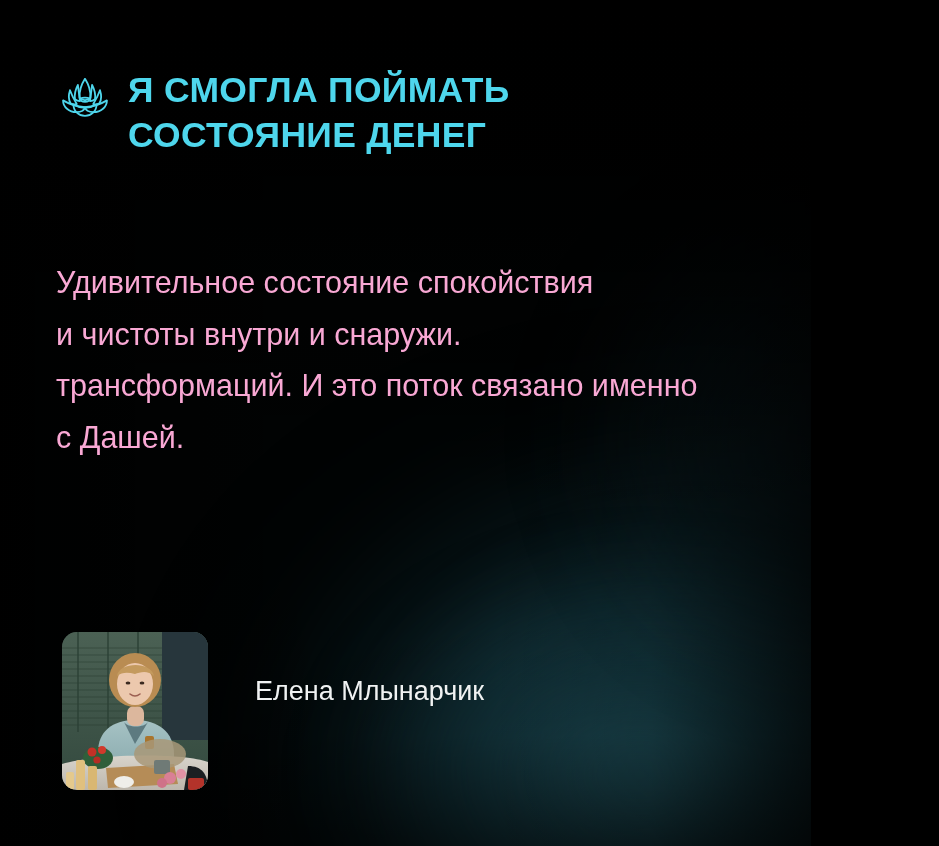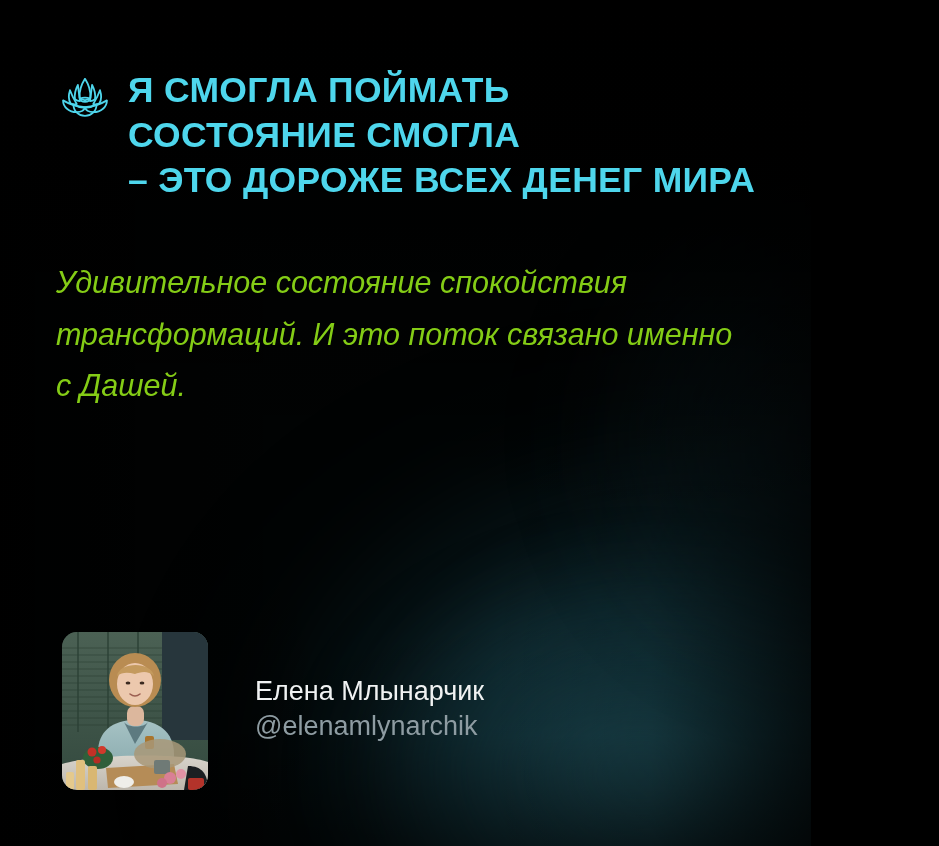--- a/index.html
+++ b/index.html
@@ -105,26 +105,25 @@
   }
 
   
   #body-block {
     position: absolute;
     left: 56px;
     top: 257px;
     width: 860px;
   }
   .body-line {
-    color: #84cc16;
+    color: #f9a8d4;
     font-size: 30.5px;
     line-height: 51.5px;
     font-weight: normal;
     white-space: nowrap;
-    font-style: italic;
   }
 
   
   #author-block {
     position: absolute;
     left: 62px;
     top: 632px;
     width: 600px;
     height: 160px;
   }
@@ -194,27 +193,27 @@
 
             <path d="M48.8 26.4 C48.8 33.2 42.6 38.6 34.8 38.6 C30 38.6 26.6 36.4 26 33.4 C33 33.2 42.2 30.4 48.8 26.4 Z"></path>
 
             <path d="M14 30.6 C14 37.6 19.4 42.6 26 42.6 C32.6 42.6 38 37.6 38 30.6 C33.6 33.2 29.8 34.2 26 34.2 C22.2 34.2 18.4 33.2 14 30.6 Z"></path>
           </g>
         </svg>
       </span>
 
       <div id="headline-lines">
         <div class="headline-line">Я СМОГЛА ПОЙМАТЬ</div>
-        <div class="headline-line">СОСТОЯНИЕ СМОГЛА</div>
-        <div class="headline-line">– ЭТО ДОРОЖЕ ВСЕХ ДЕНЕГ МИРА</div>
+        <div class="headline-line">СОСТОЯНИЕ ДЕНЕГ</div>
       </div>
     </div>
 
     <div id="body-block">
       <div class="body-line">Удивительное состояние спокойствия</div>
+      <div class="body-line">и чистоты внутри и снаружи.</div>
       <div class="body-line">трансформаций. И это поток связано именно</div>
       <div class="body-line">с Дашей.</div>
     </div>
 
     <div id="author-block">
 
       <div id="avatar">
         <svg viewBox="0 0 146 158" xmlns="http://www.w3.org/2000/svg">
           <defs>
             <linearGradient id="wallG" x1="0" y1="0" x2="0" y2="1">
@@ -296,19 +295,18 @@
           <ellipse cx="62" cy="150" rx="10" ry="6" fill="#efeeea"></ellipse>
 
           <path d="M126 134 C140 134 146 142 146 158 L122 158 Z" fill="#1b1f22"></path>
 
           <rect x="126" y="146" width="16" height="12" rx="2" fill="#b3332a"></rect>
         </svg>
       </div>
 
       <div id="author-text">
         <div id="author-name">Елена Млынарчик</div>
-        <div id="author-handle">@elenamlynarchik</div>
       </div>
 
     </div>
 
   </div>
 </div>
 
 </body></html>

